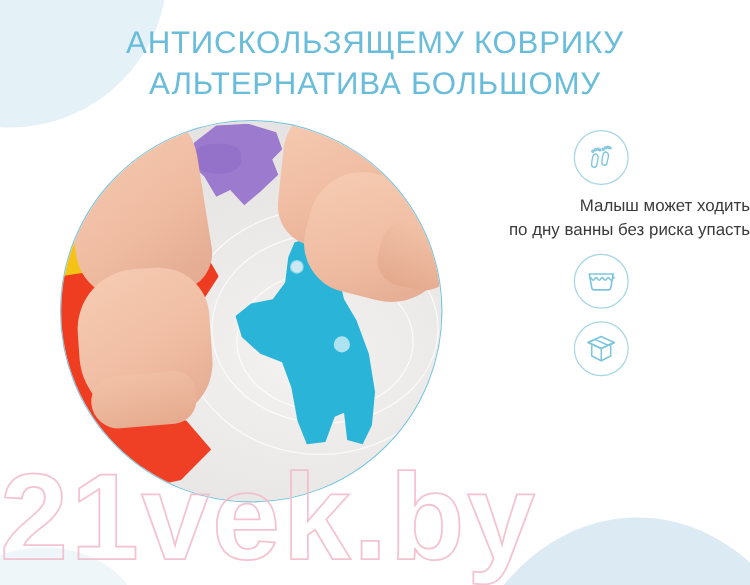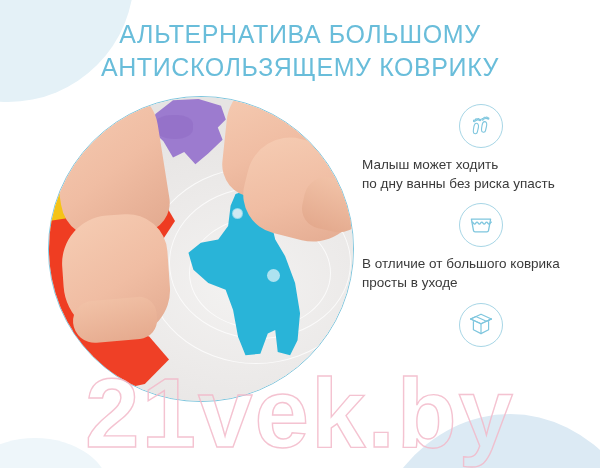--- a/index.html
+++ b/index.html
@@ -47,21 +47,20 @@
     background: #eef6fa;
     z-index: 0;
   }
 
   
   .watermark {
     position: absolute;
     left: 0;
     right: 0;
     bottom: 6px;
-    text-align: center;
     font-family: "Liberation Sans", sans-serif;
     font-size: 98px;
     font-weight: 700;
     letter-spacing: 2px;
     color: transparent;
     -webkit-text-stroke: 1.4px #f3b9c9;
     opacity: .85;
     white-space: nowrap;
     z-index: 3;
     pointer-events: none;
@@ -228,21 +227,21 @@
 
   
   .features {
     position: absolute;
     left: 362px;
     top: 104px;
     width: 238px;
     z-index: 4;
   }
   .feature {
-    text-align: left;
+    text-align: right;
     margin-bottom: 10px;
   }
   .feature-icon {
     width: 44px;
     height: 44px;
     margin: 0 auto 7px auto;
     border: 1.4px solid #a7d6e6;
     border-radius: 50%;
     display: flex;
     align-items: center;
@@ -260,22 +259,22 @@
 </head>
 <body>
 
 <div id="page">
 
   <div class="blob-top-left"></div>
   <div class="blob-bottom-left"></div>
   <div class="blob-bottom-right"></div>
 
   <div class="title">
+    <span class="title-line">АНТИСКОЛЬЗЯЩЕМУ КОВРИКУ</span>
     <span class="title-line">АЛЬТЕРНАТИВА БОЛЬШОМУ</span>
-    <span class="title-line">АНТИСКОЛЬЗЯЩЕМУ КОВРИКУ</span>
   </div>
 
   <div class="photo-circle">
     <div class="photo-inner">
       <div class="mat-surface"></div>
       <div class="ripple r2"></div>
       <div class="ripple r1"></div>
       <div class="ripple r3"></div>
 
       <div class="mat mat-yellow-left"></div>
@@ -324,22 +323,20 @@
 по дну ванны без риска упасть</div>
     </div>
 
     <div class="feature">
       <div class="feature-icon">
         <svg width="26" height="24" viewBox="0 0 26 24" fill="none" stroke="#7ec6de" stroke-width="1.3" stroke-linejoin="round" stroke-linecap="round">
           <path d="M3.4 6.2h19.2l-2.1 11.4a1.6 1.6 0 0 1-1.6 1.3H7.1a1.6 1.6 0 0 1-1.6-1.3L3.4 6.2z"></path>
           <path d="M4.2 9.1c1.2 0 1.2 2.1 2.4 2.1s1.2-2.1 2.4-2.1 1.2 2.1 2.4 2.1 1.2-2.1 2.4-2.1 1.2 2.1 2.4 2.1 1.2-2.1 2.4-2.1 1.2 2.1 2.4 2.1 1.2-2.1 2.4-2.1"></path>
         </svg>
       </div>
-      <div class="feature-text">В отличие от большого коврика
-просты в уходе</div>
     </div>
 
     <div class="feature">
       <div class="feature-icon">
         <svg width="28" height="27" viewBox="0 0 28 27" fill="none" stroke="#7ec6de" stroke-width="1.2" stroke-linejoin="round" stroke-linecap="round">
           <path d="M14 3.2 24.4 8 14 12.8 3.6 8 14 3.2z"></path>
           <path d="M3.6 8 14 12.8 24.4 8"></path>
           <path d="M6.4 10.6v8.2L14 22.6l7.6-3.8v-8.2"></path>
           <path d="M14 12.8v9.8"></path>
           <path d="M3.6 8 8.9 5.5 19.4 10.2 24.4 8"></path>

